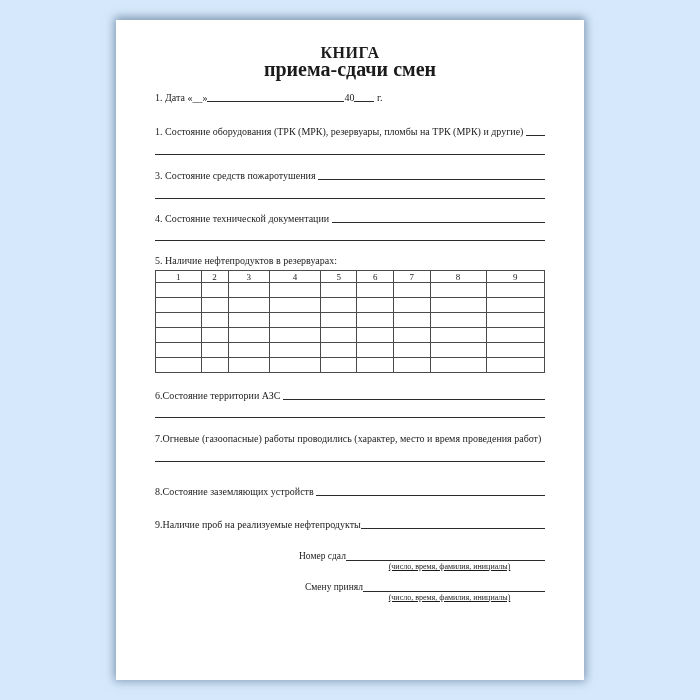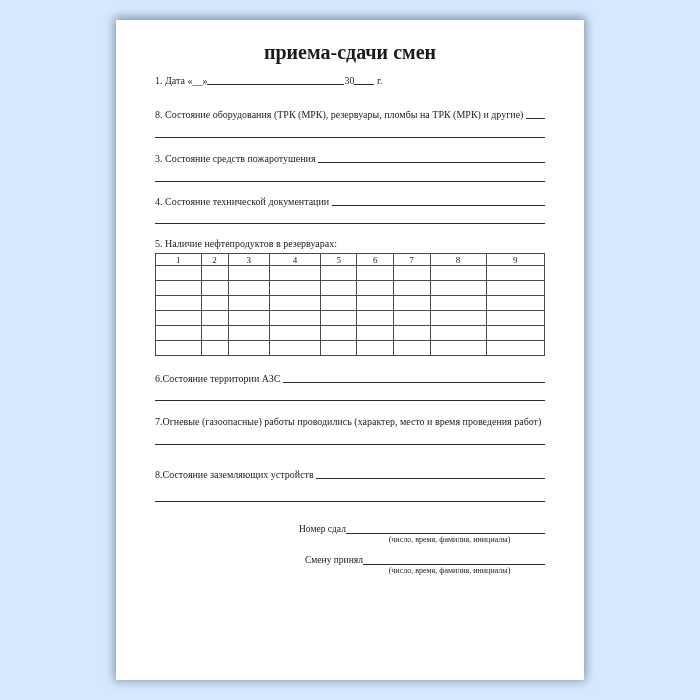--- a/index.html
+++ b/index.html
@@ -61,41 +61,42 @@
   .cont6      { margin-top:15px; }
   .sec7       { margin-top:14px;gap:11px; }
   .cont7      { margin-top:16px; }
   .sec8       { margin-top:23px; }
   .sec9       { margin-top:20px; }
   .sign-block { margin-top:19px; margin-left:144px; width:246px; }
   .sign-row   { display:flex; font-size:9.5px; line-height:12px; white-space:pre; }
   .sign-row .fill { margin-bottom:1px; }
   .sign-caption {
     font-size:8px; line-height:10px;
-    padding-left:55px; text-align:center;
+    padding-left:55px; text-align:center;text-decoration:underline;
   }
   .sign-second { margin-top:9px;padding-left:6px; }
 </style>
 </head>
 <body>
 
 <div class="paper">
 
+  <div class="title">КНИГА</div>
   <div class="subtitle">приема-сдачи смен</div>
 
   <div class="row date-row">
     <span>1. Дата «__»</span>
     <span class="fixline w137"></span>
-    <span>30</span>
+    <span>40</span>
     <span class="fixline w20"></span>
     <span> г.</span>
   </div>
 
   <div class="row sec2">
-    <span>8. Состояние оборудования (ТРК (МРК), резервуары, пломбы на ТРК (МРК) и другие) </span>
+    <span>1. Состояние оборудования (ТРК (МРК), резервуары, пломбы на ТРК (МРК) и другие) </span>
     <span class="fill"></span>
   </div>
   <div class="cont cont2"></div>
 
   <div class="row sec3">
     <span>3. Состояние средств пожаротушения </span>
     <span class="fill"></span>
   </div>
   <div class="cont cont3"></div>
 
@@ -215,20 +216,21 @@
     <span class="fill"></span>
   </div>
   <div class="cont cont7"></div>
 
   <div class="row sec8">
     <span>8.Состояние заземляющих устройств </span>
     <span class="fill"></span>
   </div>
 
   <div class="row sec9">
+    <span>9.Наличие проб на реализуемые нефтепродукты</span>
     <span class="fill"></span>
   </div>
 
   <div class="sign-block">
     <div class="sign-row">
       <span>Номер сдал</span>
       <span class="fill"></span>
     </div>
     <div class="sign-caption">(число, время, фамилия, инициалы)</div>
 

